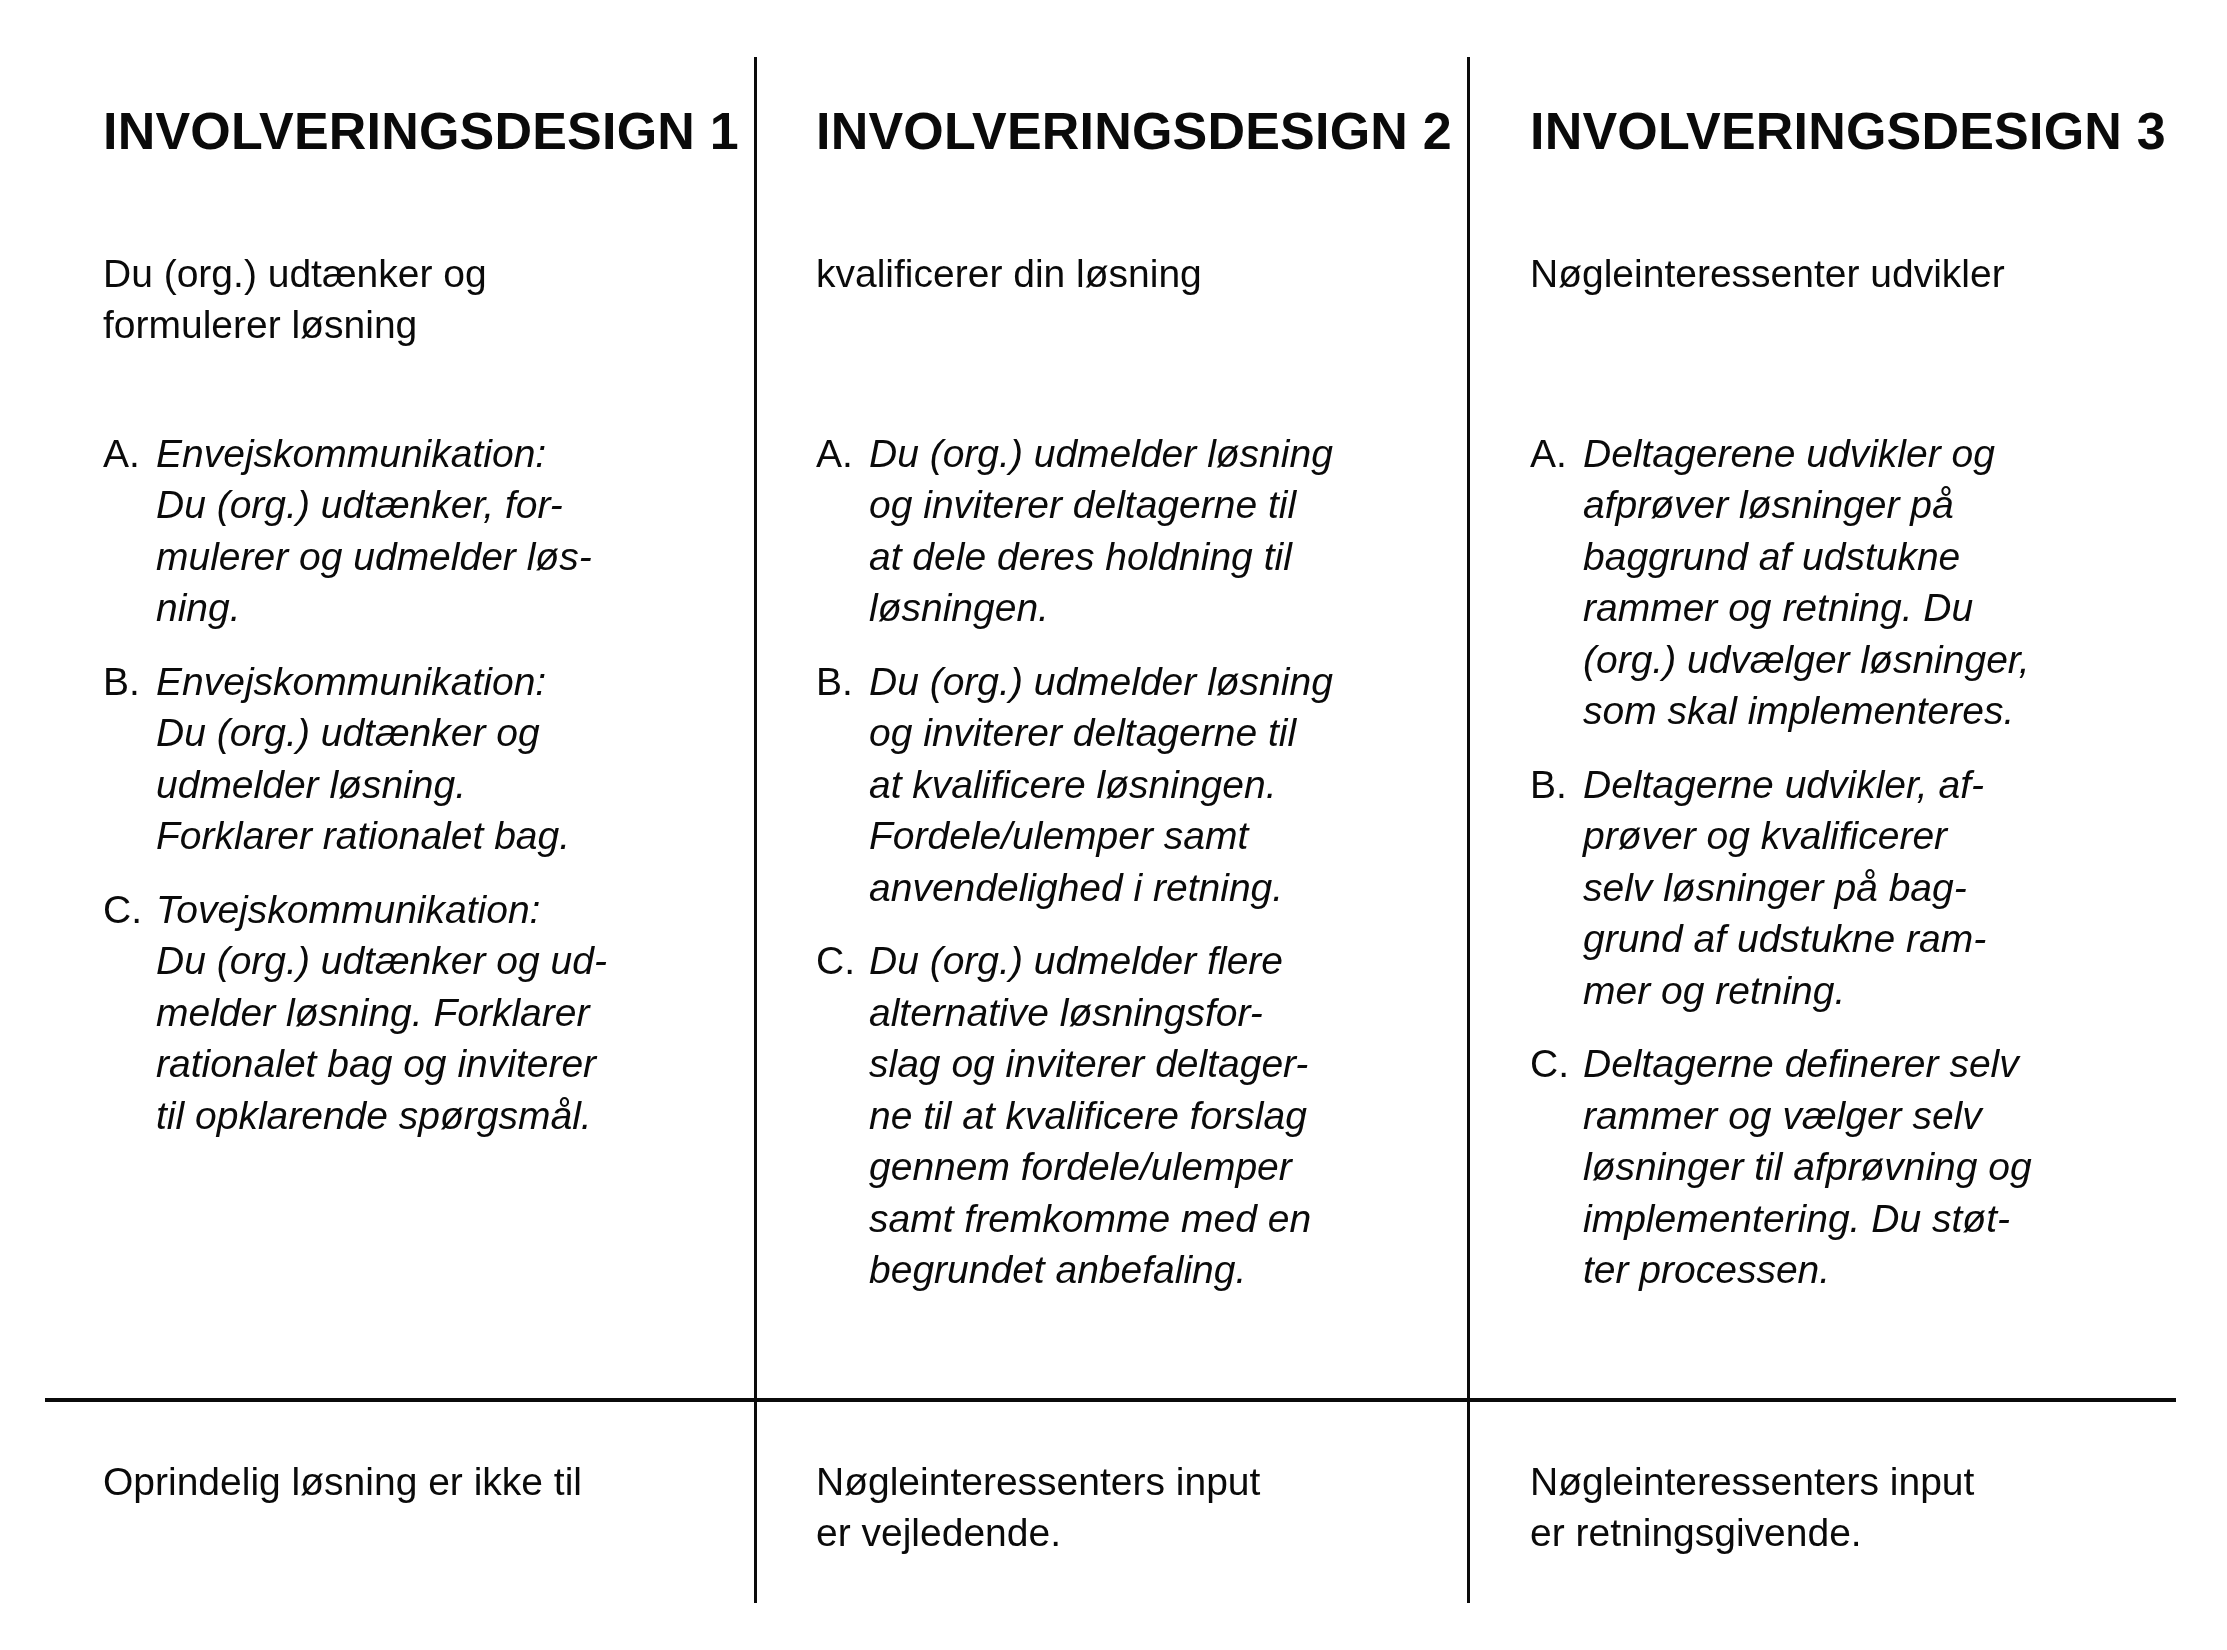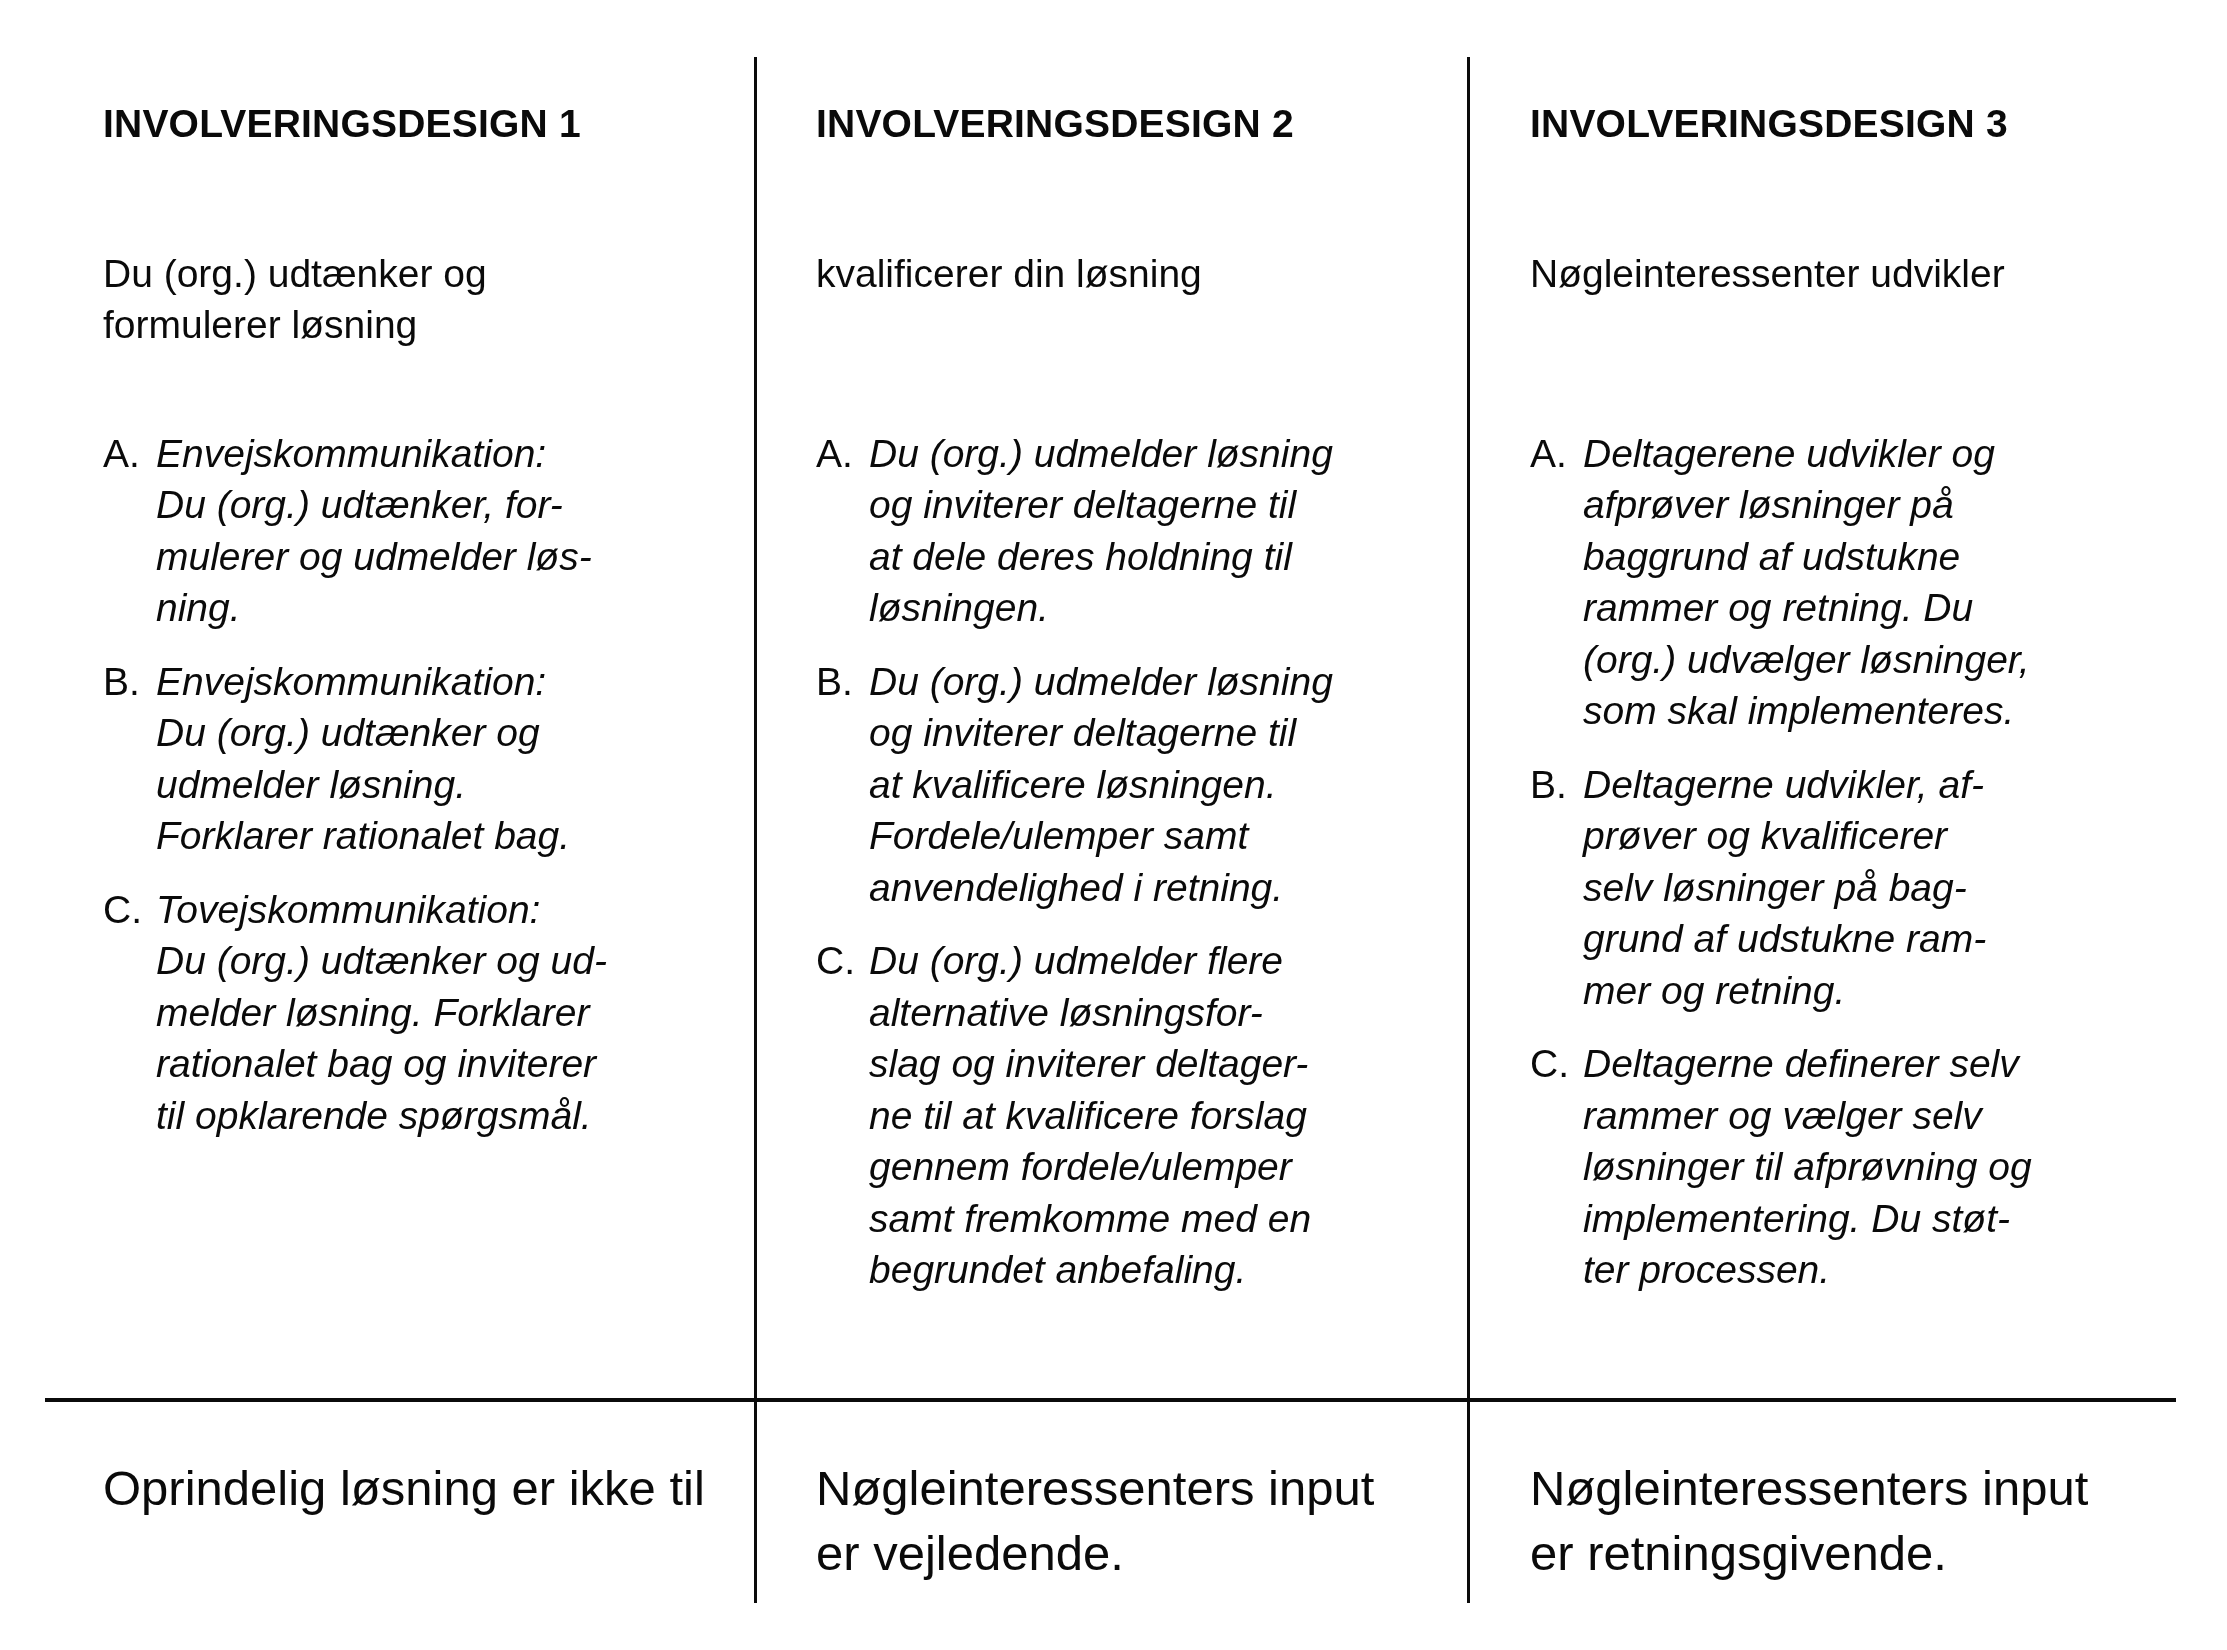--- a/index.html
+++ b/index.html
@@ -54,21 +54,21 @@
     top: 1398px;
     width: 2131px;
     height: 4.3px;
     background: #0b0b0b;
   }
 
   
   .col-title {
     position: absolute;
     top: 103px;
-    font-size: 39px;
+    font-size: 52px;
     font-weight: 700;
     letter-spacing: 0.2px;
     line-height: 1.1;
     white-space: nowrap;
   }
 
   .col-intro {
     position: absolute;
     top: 248px;
     font-size: 39px;
@@ -101,21 +101,21 @@
   .item-body {
     flex: 1 1 auto;
     font-style: italic;
   }
   .item-line { display: block; white-space: nowrap; }
 
   
   .col-footer {
     position: absolute;
     top: 1456px;
-    font-size: 49px;
+    font-size: 39px;
     line-height: 1.32;
   }
   .footer-line { display: block; white-space: nowrap; }
 </style>
 </head>
 <body>
 
 <div class="table">
 
   <div class="vrule vrule-1"></div>

